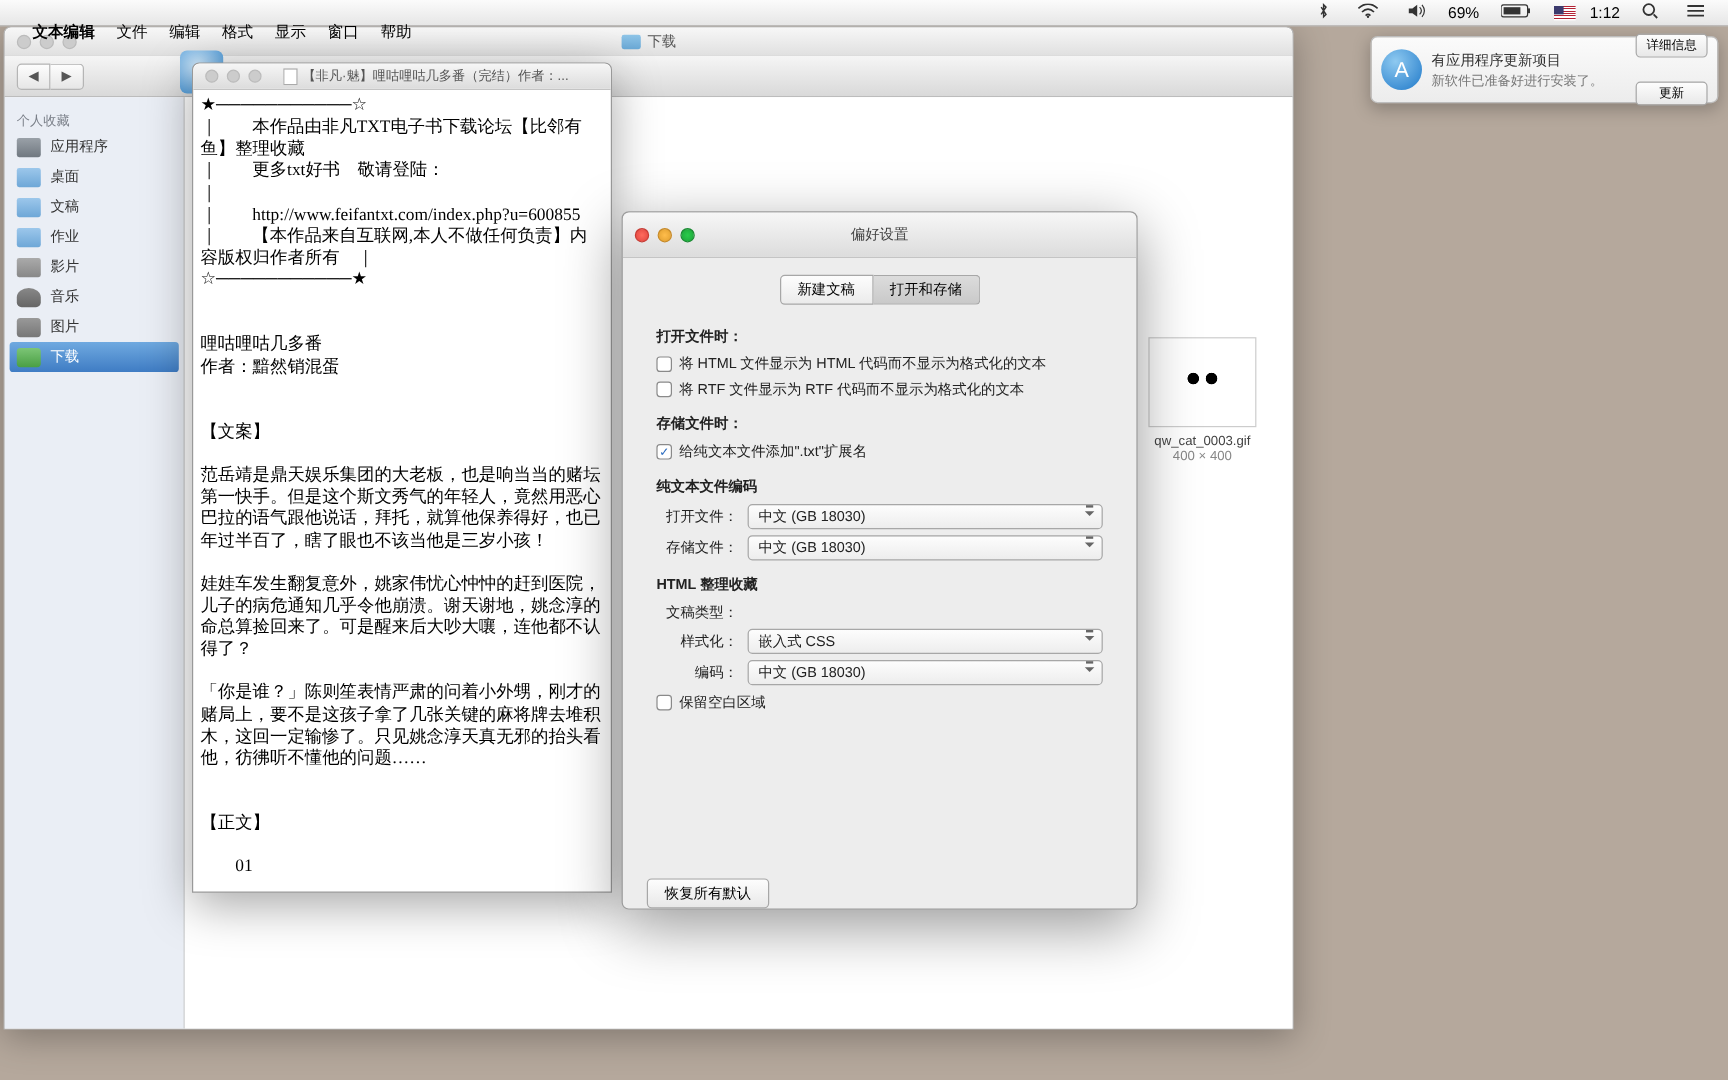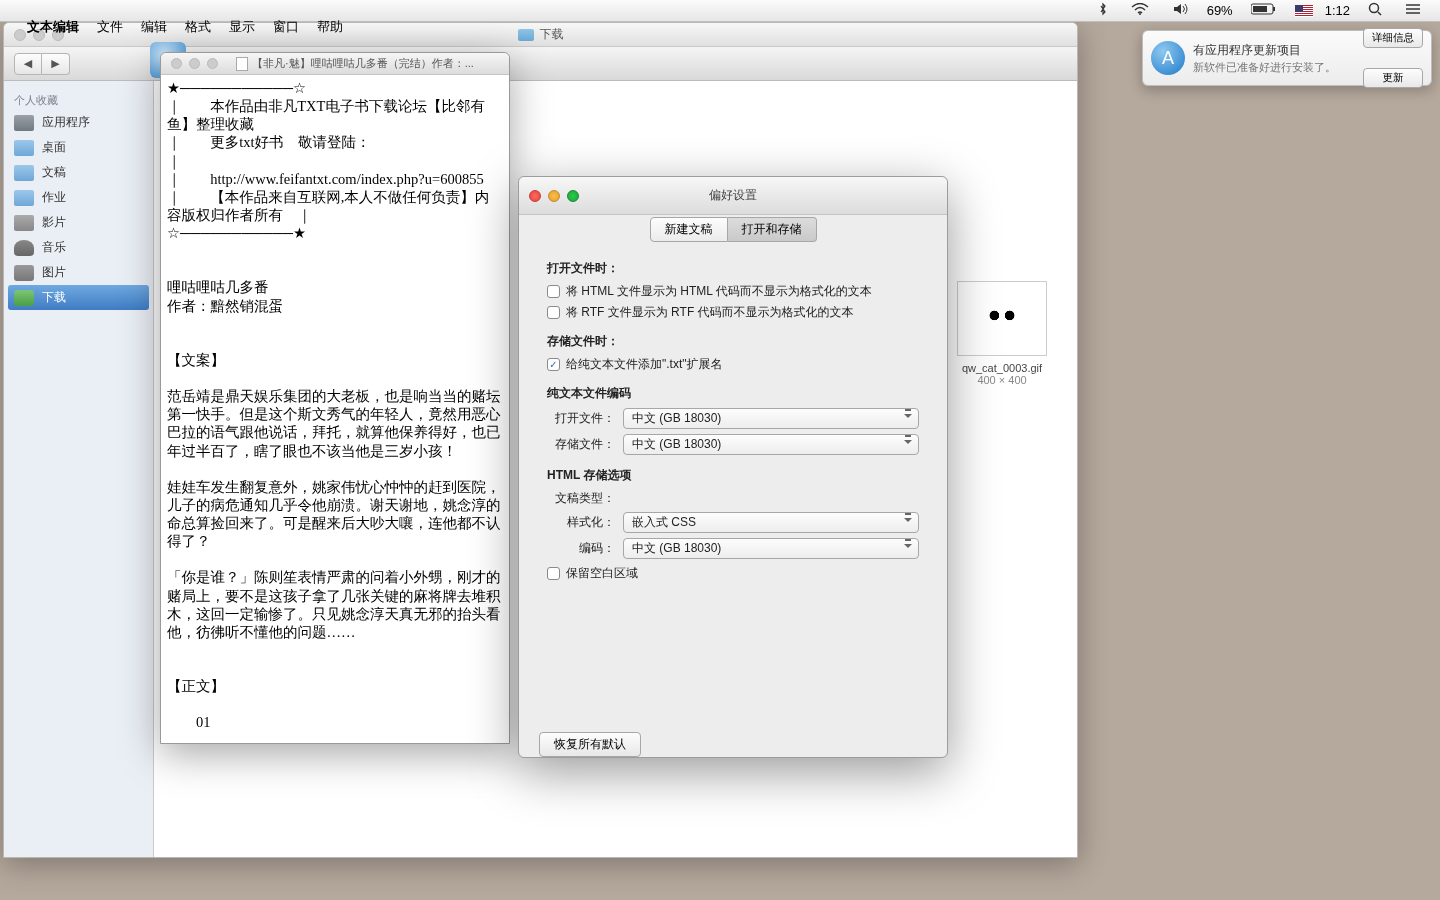--- a/index.html
+++ b/index.html
@@ -75,21 +75,21 @@
 
 .prefs { position:absolute; top:176px; left:518px; width:430px; height:582px;
   background:#ededed; border:1px solid #9c9c9c; border-radius:6px; box-shadow:0 14px 50px rgba(0,0,0,.4); z-index:50; }
 .prefs .titlebar { height:38px; background:linear-gradient(#f7f7f7,#dcdcdc); border-bottom:1px solid #c4c4c4;
   display:flex; align-items:center; border-radius:6px 6px 0 0; font-size:12px; color:#444; }
 .prefs .traffic span:nth-child(1){ background:radial-gradient(#ff6b5e,#e0443e); border-color:#c73b34; }
 .prefs .traffic span:nth-child(2){ background:radial-gradient(#ffbd4c,#e09e2e); border-color:#c78a28; }
 .prefs .traffic span:nth-child(3){ background:radial-gradient(#29cc4b,#1da23a); border-color:#1a8a32; }
 .prefs .titlecenter { position:absolute; left:50%; transform:translateX(-50%); }
 
-.tabs { display:flex; justify-content:center; margin-top:2px; }
+.tabs { display:flex; justify-content:center; margin-top:14px; }
 .tab { font-size:12px; padding:3px 14px; border:1px solid #a7a7a7; background:linear-gradient(#fdfdfd,#ebebeb); }
 .tab:first-child { border-radius:4px 0 0 4px; }
 .tab:last-child { border-radius:0 4px 4px 0; border-left:0; background:linear-gradient(#dcdcdc,#c9c9c9); }
 
 .prefs .inner { padding:18px 28px; font-size:12px; color:#222; }
 .section-label { font-weight:bold; font-size:12px; margin-bottom:6px; margin-top:12px; }
 .section-label:first-child { margin-top:0; }
 .checkbox-row { display:flex; align-items:center; gap:6px; margin:4px 0; }
 .checkbox { width:13px; height:13px; border:1px solid #8a8a8a; border-radius:3px; background:#fff; display:inline-flex; align-items:center; justify-content:center; font-size:10px; color:#2a6bbf; }
 .form-row { display:flex; align-items:center; margin:5px 0; }
@@ -352,21 +352,21 @@
           <span>中文 (GB 18030)</span>
         </div>
       </div>
     <div class="form-row">
         <label>存储文件：</label>
         <div class="select">
           <span>中文 (GB 18030)</span>
         </div>
       </div>
 
-    <div class="section-label">HTML 存储选项</div>
+    <div class="section-label">HTML 整理收藏</div>
     <div class="form-row">
         <label>文稿类型：</label>
       </div>
     <div class="form-row">
         <label>样式化：</label>
         <div class="select">
           <span>嵌入式 CSS</span>
         </div>
       </div>
     <div class="form-row">

